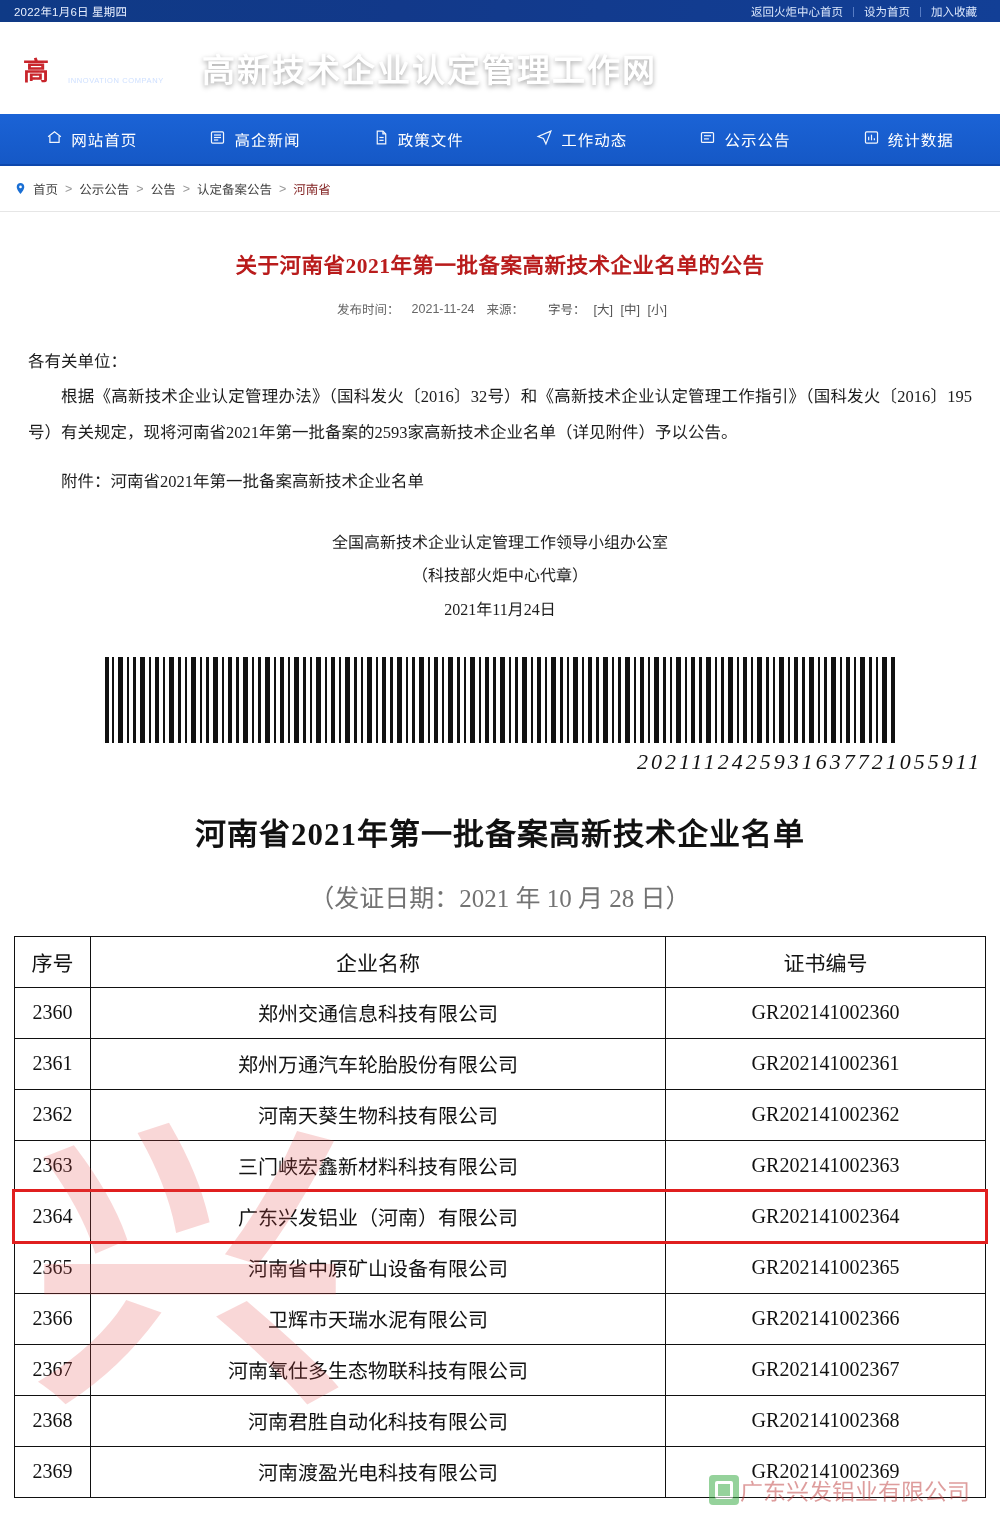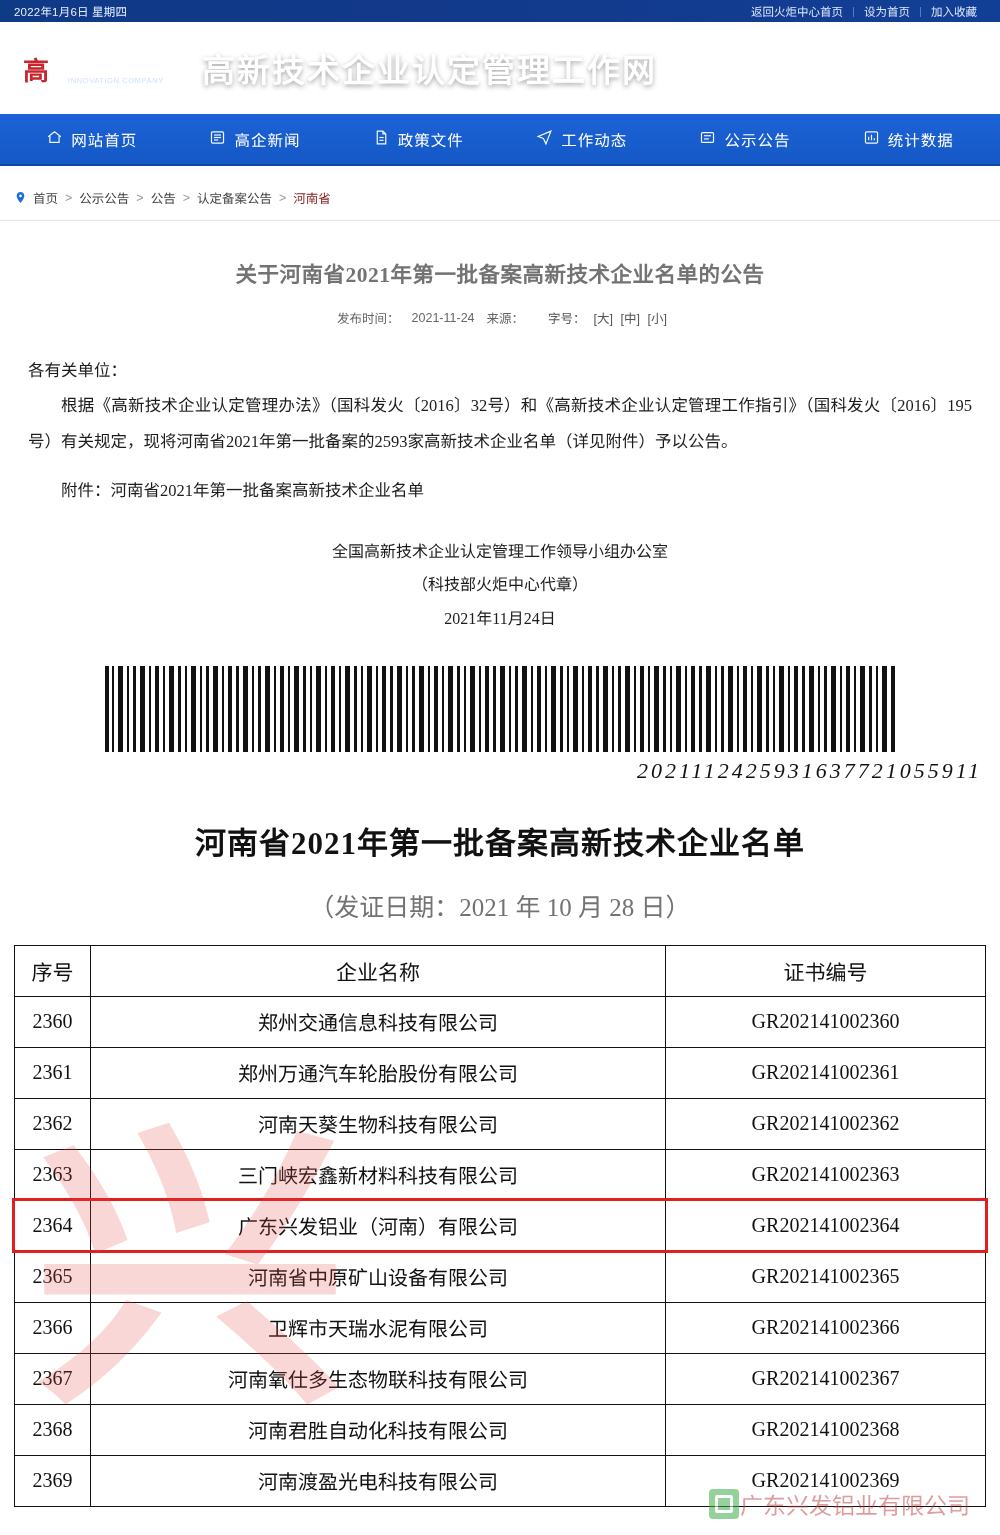--- a/index.html
+++ b/index.html
@@ -102,33 +102,32 @@
   .nav-item svg { opacity: .95; }
 
   
   .crumb-wrap {
     height: 46px;
     border-bottom: 1px solid #e6e6e6;
     display: flex; align-items: center;
     padding-left: 14px;
     font-size: 12.5px; color: #555;
     background: #fff;
-    margin-top: 9px;
   }
   .crumb-wrap .pin { color: #1a6fd4; margin-right: 6px; display: flex; }
   .crumb-wrap .c { color: #444; }
   .crumb-wrap .c.active { color: #7f1d1d; }
   .crumb-wrap .s { margin: 0 7px; color: #999; }
 
   
   .article { padding: 22px 18px 0; position: relative; }
   .art-title {
     text-align: center;
     font-family: "Liberation Serif", "DejaVu Serif", serif;
-    font-size: 21.5px; font-weight: bold; color: #737373;
+    font-size: 21.5px; font-weight: bold; color: #b91c1c;
     letter-spacing: .5px;
     padding-top: 14px;
   }
   .art-meta {
     text-align: center; font-size: 12.5px; color: #666;
     margin-top: 20px;
     display: flex; align-items: center; justify-content: center; gap: 0;
   }
   .art-meta .seg { margin: 0 6px; }
   .art-meta .fsz { color: #555; }
@@ -197,21 +196,21 @@
   .wm-red {
     position: absolute;
     left: 40px; top: 1140px;
     font-family: "Liberation Serif", "DejaVu Serif", serif;
     font-size: 300px; color: rgba(226,73,73,.22);
     font-weight: bold; line-height: .9;
     pointer-events: none; user-select: none;
     transform: scaleX(1.05);
   }
   .wm-foot {
-    position: absolute; right: 30px; bottom: 14px;
+    position: absolute; right: 30px; bottom: 28px;
     display: flex; align-items: center; gap: 1px;
     color: rgba(190,60,60,.5);
     font-family: "Liberation Serif", "DejaVu Serif", serif;
     font-size: 23px; pointer-events: none; user-select: none;
   }
   .wm-qr {
     width: 30px; height: 30px; border-radius: 4px;
     background:
       linear-gradient(#3fae4a,#3fae4a) ,
       #2f9e3f;

